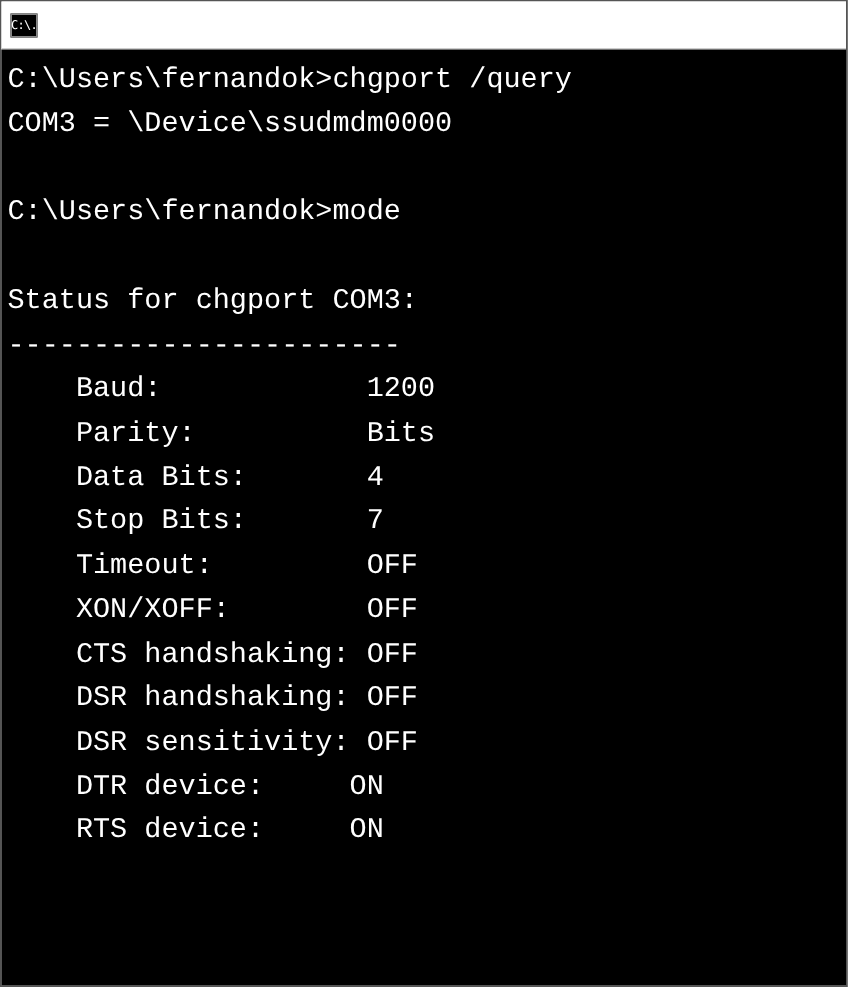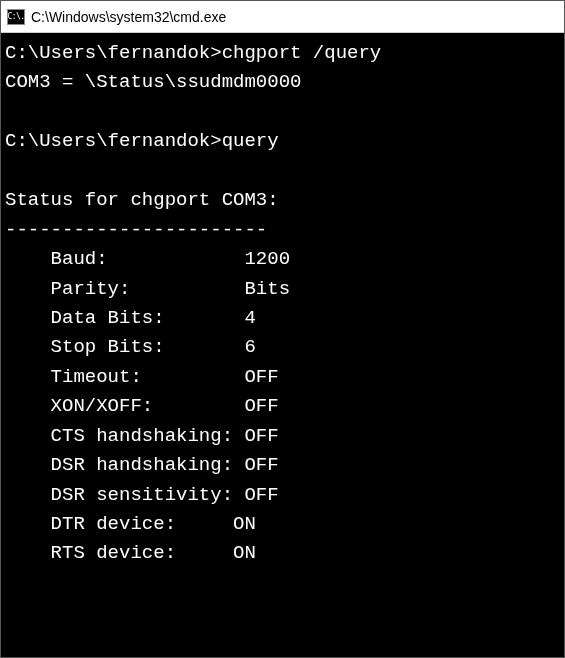--- a/index.html
+++ b/index.html
@@ -69,34 +69,33 @@
 </style>
 </head>
 <body>
 
 <div class="window">
 
   <div class="titlebar">
     <div class="title-icon">
       <span class="title-icon-text">C:\.</span>
     </div>
-    <span>C:\Windows\system32\cmd.exe</span>
   </div>
 
   <div class="terminal"><span class="line"><span>C:\Users\fernandok&gt;</span><span>chgport /query</span></span>
-<span class="line">COM3 = \Status\ssudmdm0000</span>
+<span class="line">COM3 = \Device\ssudmdm0000</span>
 <span class="line"></span>
-<span class="line"><span>C:\Users\fernandok&gt;</span><span>query</span></span>
+<span class="line"><span>C:\Users\fernandok&gt;</span><span>mode</span></span>
 <span class="line"></span>
 <span class="line">Status for chgport COM3:</span>
 <span class="line">-----------------------</span>
 <span class="line">    Baud:            1200</span>
 <span class="line">    Parity:          Bits</span>
 <span class="line">    Data Bits:       4</span>
-<span class="line">    Stop Bits:       6</span>
+<span class="line">    Stop Bits:       7</span>
 <span class="line">    Timeout:         OFF</span>
 <span class="line">    XON/XOFF:        OFF</span>
 <span class="line">    CTS handshaking: OFF</span>
 <span class="line">    DSR handshaking: OFF</span>
 <span class="line">    DSR sensitivity: OFF</span>
 <span class="line">    DTR device:     ON</span>
 <span class="line">    RTS device:     ON</span></div>
 
 </div>
 

